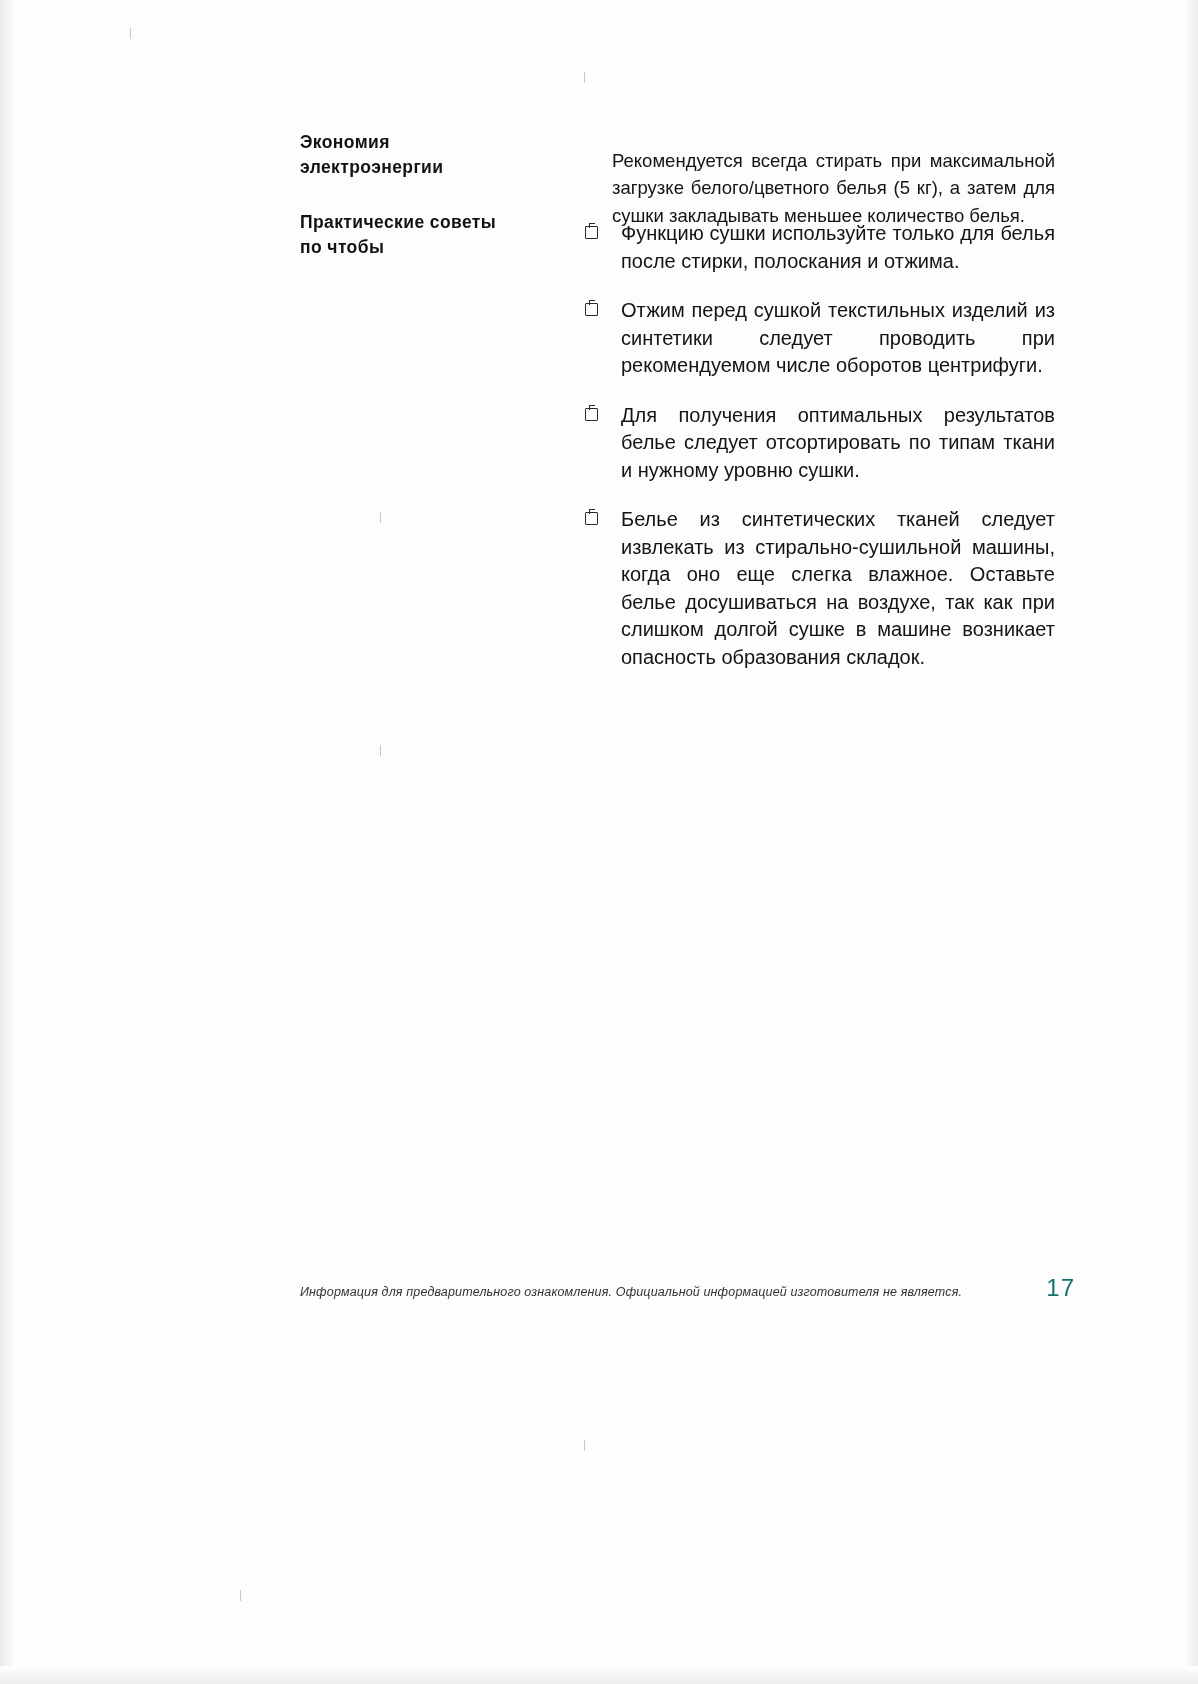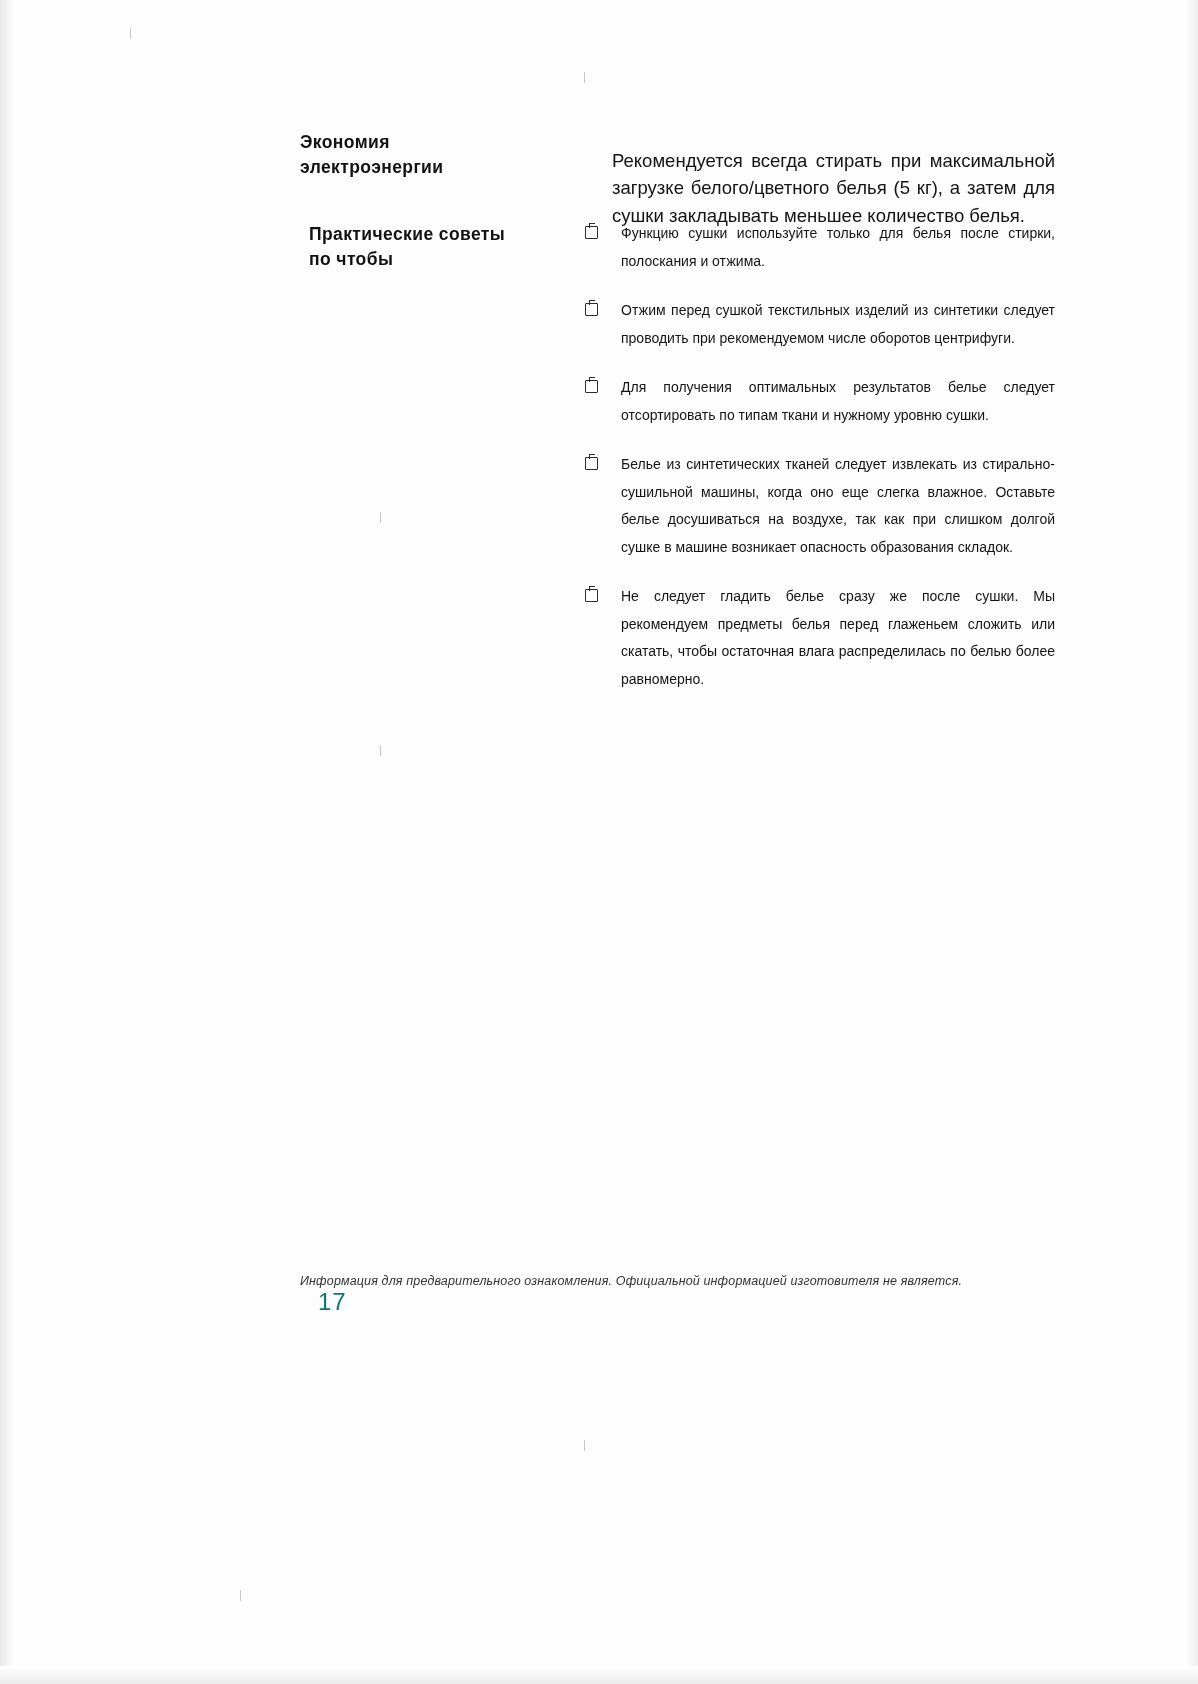--- a/index.html
+++ b/index.html
@@ -94,21 +94,21 @@
     list-style: none;
     margin: 0;
     padding: 0;
   }
 
   .bullet-item {
     position: relative;
     padding-left: 36px;
     margin-bottom: 22px;
     font-family: "Liberation Sans", sans-serif;
-    font-size: 14px;
+    font-size: 20px;
     line-height: 27.5px;
     color: #141414;
     text-align: justify;
     text-justify: inter-word;
   }
   .bullet-item:last-child { margin-bottom: 0; }
 
   .bullet-marker {
     position: absolute;
     left: 0;
@@ -131,21 +131,20 @@
   }
 
   .footer {
     position: absolute;
     left: 300px;
     top: 1274px;
     width: 775px;
     display: flex;
     align-items: baseline;
     justify-content: space-between;
-    flex-direction: column;
   }
   .footer-note {
     font-family: "Liberation Sans", sans-serif;
     font-style: italic;
     font-size: 12.5px;
     letter-spacing: 0.15px;
     color: #333333;
     white-space: nowrap;
   }
   .page-number {
@@ -176,21 +175,21 @@
 
     <div class="col-left" style="top:130px;">
       <div class="side-head">Экономия</div>
       <div class="side-head">электроэнергии</div>
     </div>
 
     <div class="col-right" style="top:128px;">
       <p class="body-par">Рекомендуется всегда стирать при максимальной загрузке белого/цветного белья (5 кг), а затем для сушки закладывать меньшее количество белья.</p>
     </div>
 
-    <div class="col-left" style="top:222px;margin-left:9px;">
+    <div class="col-left" style="top:210px;">
       <div class="side-head">Практические советы</div>
       <div class="side-head">по чтобы</div>
     </div>
 
     <div class="col-right" style="top:220px;">
       <ul class="bullet-list">
         <li class="bullet-item">
           <span class="bullet-marker"></span>
           <span>Функцию сушки используйте только для белья после стирки, полоскания и отжима.</span>
         </li>
@@ -198,24 +197,20 @@
           <span class="bullet-marker"></span>
           <span>Отжим перед сушкой текстильных изделий из синтетики следует проводить при рекомендуемом числе оборотов центрифуги.</span>
         </li>
         <li class="bullet-item">
           <span class="bullet-marker"></span>
           <span>Для получения оптимальных результатов белье следует отсортировать по типам ткани и нужному уровню сушки.</span>
         </li>
         <li class="bullet-item">
           <span class="bullet-marker"></span>
           <span>Белье из синтетических тканей следует извлекать из стирально-сушильной машины, когда оно еще слегка влажное. Оставьте белье досушиваться на воздухе, так как при слишком долгой сушке в машине возникает опасность образования складок.</span>
-        </li>
-        <li class="bullet-item">
-          <span class="bullet-marker"></span>
-          <span>Не следует гладить белье сразу же после сушки. Мы рекомендуем предметы белья перед глаженьем сложить или скатать, чтобы остаточная влага распределилась по белью более равномерно.</span>
         </li>
       </ul>
     </div>
 
     <div class="footer">
       <div class="footer-note">Информация для предварительного ознакомления. Официальной информацией изготовителя не является.</div>
       <div class="page-number">17</div>
     </div>
 
   </div>

